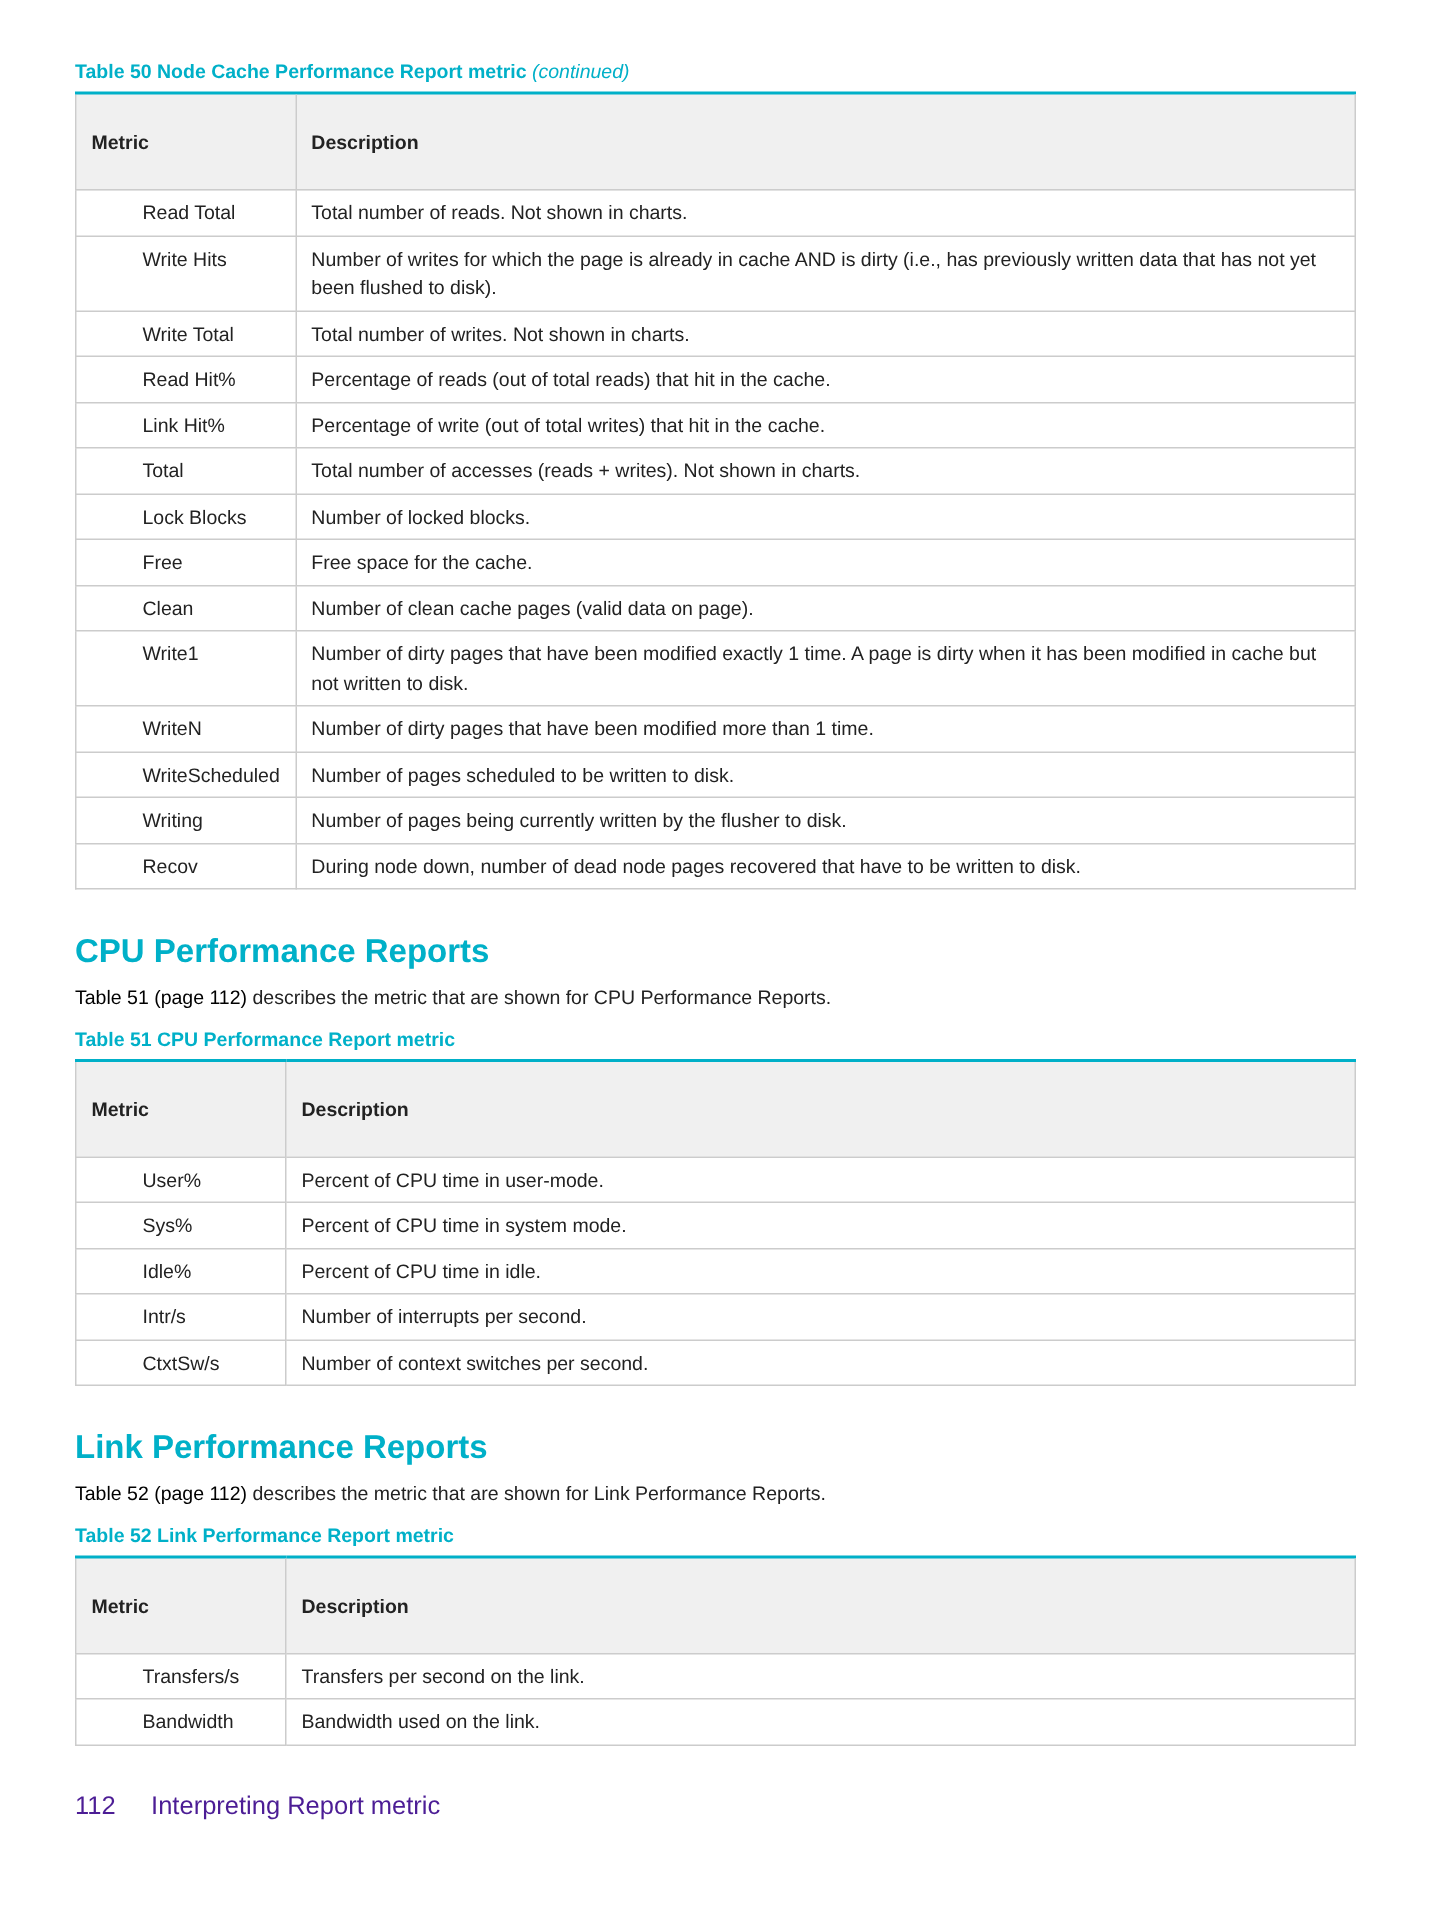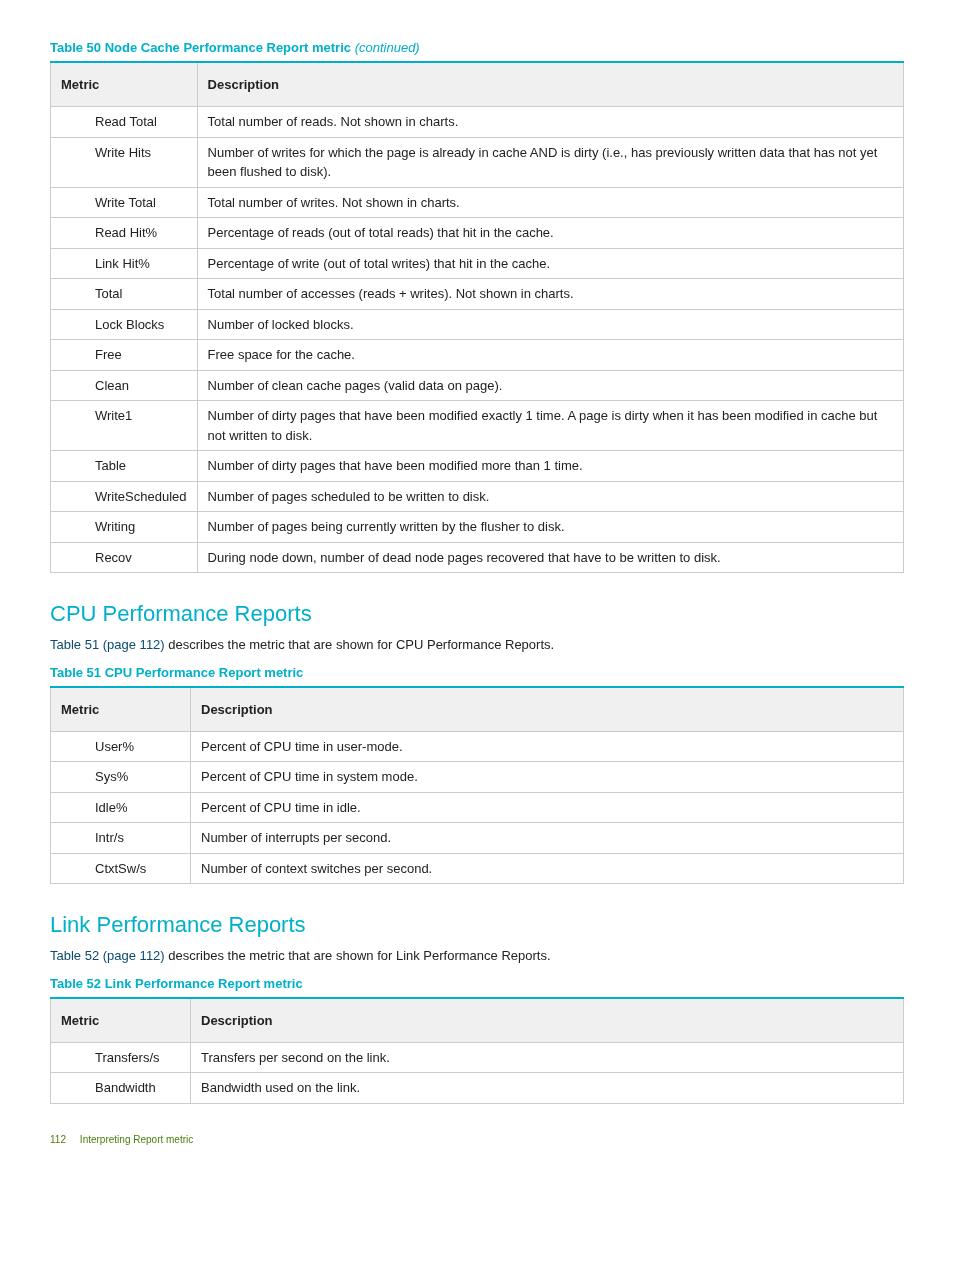--- a/index.html
+++ b/index.html
@@ -10,21 +10,21 @@
       color: #222;
       padding: 30px 50px 40px 50px;
       width: 954px;
       min-height: 1271px;
     }
 
     
     .section-heading {
       font-size: 22px;
       color: #00b0c8;
-      font-weight: normal;
+      font-weight: bold;
       margin-bottom: 8px;
       margin-top: 28px;
     }
 
     
     .table-title {
       font-size: 13px;
       color: #00b0c8;
       font-weight: bold;
       margin-bottom: 6px;
@@ -36,58 +36,58 @@
       text-align: center;
     }
 
     
     .intro-para {
       font-size: 13px;
       margin-bottom: 8px;
       line-height: 1.5;
     }
     .intro-para a, .link-text {
-      color: #0c4a6e;
+      color: #000000;
       text-decoration: none;
     }
 
     
     table {
       width: 100%;
       border-collapse: collapse;
       margin-bottom: 18px;
       font-size: 13px;
     }
     table th {
       background: #f0f0f0;
       font-weight: bold;
       text-align: left;
-      padding: 14px 10px;
+      padding: 24px 10px;
       border: 1px solid #ccc;
     }
     table td {
       padding: 5px 10px;
       border: 1px solid #ccc;
       vertical-align: top;
       line-height: 1.5;
     }
     table tr:first-child th {
       border-top: 2px solid #00b0c8;
     }
     table td:first-child {
       width: 140px;
       white-space: nowrap;
       padding-left: 44px;
     }
 
     
     .page-footer {
       margin-top: 30px;
-      font-size: 10px;
-      color: #4d7c0f;
+      font-size: 17px;
+      color: #4c1d95;
       border-top: none;
     }
   </style>
 </head>
 <body>
 
 <div class="table-title">
   <span>Table 50 Node Cache Performance Report metric</span>&nbsp;<span class="italic">(continued)</span>
 </div>
 
@@ -133,21 +133,21 @@
       </tr>
       <tr>
         <td>Clean</td>
         <td>Number of clean cache pages (valid data on page).</td>
       </tr>
       <tr>
         <td>Write1</td>
         <td>Number of dirty pages that have been modified exactly 1 time. A page is dirty when it has been modified in cache but not written to disk.</td>
       </tr>
       <tr>
-        <td>Table</td>
+        <td>WriteN</td>
         <td>Number of dirty pages that have been modified more than 1 time.</td>
       </tr>
       <tr>
         <td>WriteScheduled</td>
         <td>Number of pages scheduled to be written to disk.</td>
       </tr>
       <tr>
         <td>Writing</td>
         <td>Number of pages being currently written by the flusher to disk.</td>
       </tr>

